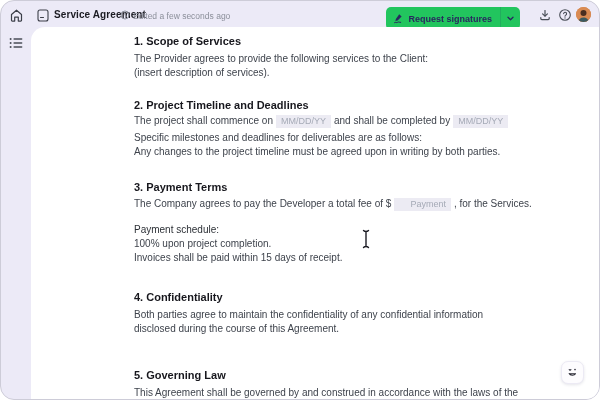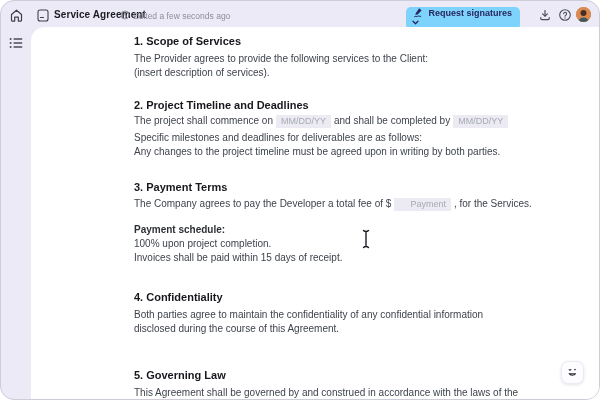--- a/index.html
+++ b/index.html
@@ -11,42 +11,42 @@
   }
   
   .topbar { position:absolute; top:0; left:0; right:0; height:28px; }
   .home-btn { position:absolute; left:8px; top:7px; width:15px; height:15px; cursor:pointer; }
   .doc-icon { position:absolute; left:36px; top:8px; width:12px; height:13px; }
   .doc-title { position:absolute; left:53px; top:8px; font-size:10px; font-weight:bold; color:#1b1b22; letter-spacing:.1px; }
   .clock-icon { position:absolute; left:119px; top:9px; width:10px; height:10px; }
   .edited { position:absolute; left:132px; top:9.5px; font-size:8.5px; color:#8b8f9a; }
 
   .req-btn { position:absolute; right:79px; top:6px; height:23px; display:flex; align-items:stretch;
-    background:#7dd3fc; border-radius:5px; overflow:hidden; cursor:pointer;flex-direction:column; }
+    background:#22c55e; border-radius:5px; overflow:hidden; cursor:pointer; }
   .req-main { display:flex; align-items:center; gap:4px; padding:0 8px 0 7px; }
   .req-label { font-size:9px; font-weight:bold; color:#29275F; white-space:nowrap; }
   .req-divider { width:1px; background:rgba(41,39,95,.15); }
   .req-caret { display:flex; align-items:center; padding:0 5px; }
   .iconbtn { position:absolute; top:7px; width:14px; height:14px; cursor:pointer; }
   .dl-btn { right:47px; }
   .help-btn { right:27px; }
   .avatar { position:absolute; right:8px; top:6px; width:15px; height:15px; border-radius:50%; overflow:hidden;
     background:linear-gradient(135deg,#e09a62,#b96a3c); }
 
   
   .rail { position:absolute; left:0; top:28px; width:30px; bottom:0; }
   .rail-listbtn { position:absolute; left:8px; top:8px; width:14px; height:12px; cursor:pointer; }
 
   
   .content { position:absolute; left:30px; top:26px; right:0; bottom:0;
     background:#ffffff; border-top-left-radius:14px; }
   .doc { position:absolute; left:103px; top:0; width:370px; }
   .h2 { position:absolute; font-size:11px; font-weight:bold; color:#17171d; white-space:nowrap; }
   .body { position:absolute; font-size:10px; line-height:14px; color:#3e434c; white-space:nowrap; }
-  .bold { font-weight:bold; color:#2c3036; }
+  .bold { font-weight:normal; color:#2c3036; }
   .chip { display:inline-block; background:#ECEBF3; color:#a5aab6; font-size:9px;
     line-height:11px; padding:1px 5px; border-radius:0; margin:0 3px; min-width:50px; cursor:text; }
   .chip.pay { min-width:42px;padding-left:16px; }
 
   
   .ibeam { position:absolute; left:330px; top:202px; width:10px; height:20px; }
   .feedback-btn { position:absolute; right:15px; bottom:15px; width:23px; height:23px;
     background:#FDFCFE; border:1px solid #ECEAF4; border-radius:7px;
     box-shadow:0 1px 3px rgba(40,40,80,.12); display:flex; align-items:center; justify-content:center; cursor:pointer; }
   svg { display:block; }

